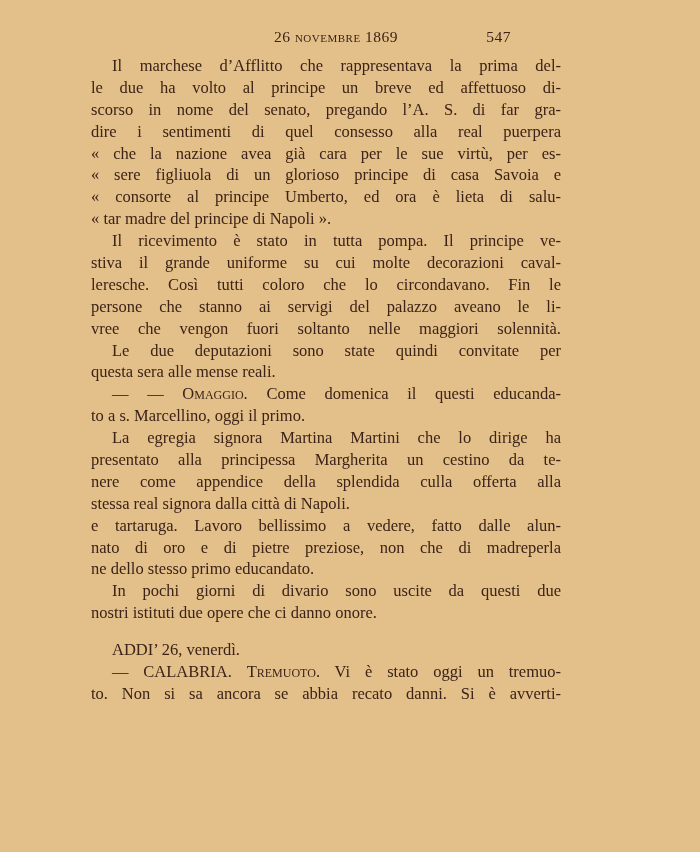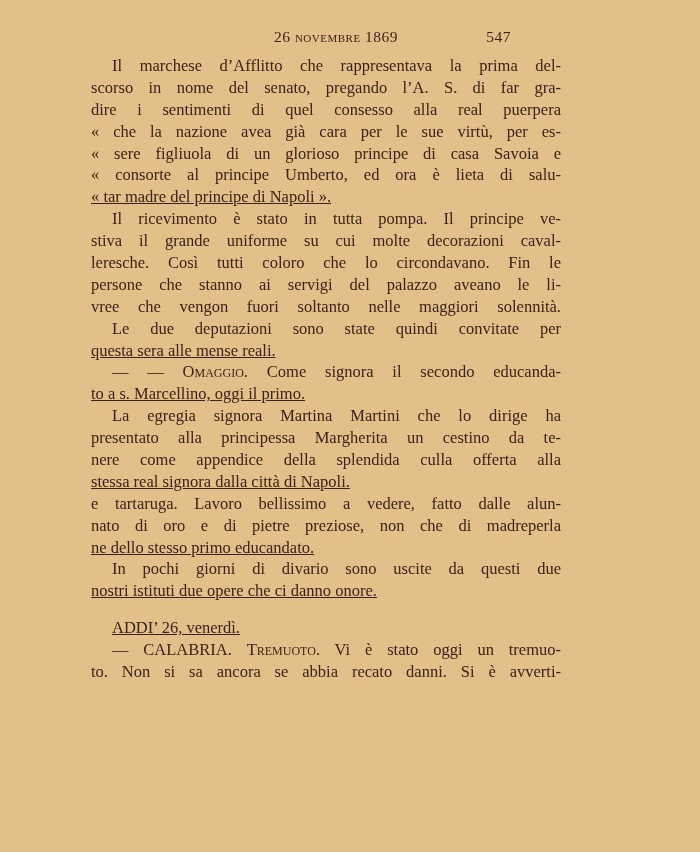--- a/index.html
+++ b/index.html
@@ -50,21 +50,20 @@
     height: 21.9px;
     line-height: 21.9px;
     text-align: justify;
     text-align-last: justify;
     overflow: hidden;
     white-space: normal;
   }
   .line.left {
     text-align: left;
     text-align-last: left;
-    text-decoration: underline;
   }
   .line.indent {
     padding-left: 21px;
   }
   .line.gap {
     margin-top: 15px;
   }
   .sc {
     font-variant: small-caps;
   }
@@ -72,34 +71,35 @@
 </head>
 <body>
 
 <div class="page">
   <div class="header">
     <div class="header-date"><span>26 </span><span class="sc">novembre</span><span> 1869</span></div>
     <div class="page-number">547</div>
   </div>
   <div class="text-block">
       <div class="line indent"><span>Il marchese d’Afflitto che rappresentava la prima del-</span></div>
+      <div class="line"><span>le due ha volto al principe un breve ed affettuoso di-</span></div>
       <div class="line"><span>scorso in nome del senato, pregando l’A. S. di far gra-</span></div>
       <div class="line"><span>dire i sentimenti di quel consesso alla real puerpera</span></div>
       <div class="line"><span>« che la nazione avea già cara per le sue virtù, per es-</span></div>
       <div class="line"><span>« sere figliuola di un glorioso principe di casa Savoia e</span></div>
       <div class="line"><span>« consorte al principe Umberto, ed ora è lieta di salu-</span></div>
       <div class="line left"><span>« tar madre del principe di Napoli ».</span></div>
       <div class="line indent"><span>Il ricevimento è stato in tutta pompa. Il principe ve-</span></div>
       <div class="line"><span>stiva il grande uniforme su cui molte decorazioni caval-</span></div>
       <div class="line"><span>leresche. Così tutti coloro che lo circondavano. Fin le</span></div>
       <div class="line"><span>persone che stanno ai servigi del palazzo aveano le li-</span></div>
       <div class="line"><span>vree che vengon fuori soltanto nelle maggiori solennità.</span></div>
       <div class="line indent"><span>Le due deputazioni sono state quindi convitate per</span></div>
       <div class="line left"><span>questa sera alle mense reali.</span></div>
-      <div class="line indent"><span>— — </span><span class="sc">Omaggio.</span><span> Come signora il secondo educanda-</span></div>
+      <div class="line indent"><span>— — </span><span class="sc">Omaggio.</span><span> Come domenica il questi educanda-</span></div>
       <div class="line left"><span>to a s. Marcellino, oggi il primo.</span></div>
       <div class="line indent"><span>La egregia signora Martina Martini che lo dirige ha</span></div>
       <div class="line"><span>presentato alla principessa Margherita un cestino da te-</span></div>
       <div class="line"><span>nere come appendice della splendida culla offerta alla</span></div>
       <div class="line left"><span>stessa real signora dalla città di Napoli.</span></div>
       <div class="line"><span>e tartaruga. Lavoro bellissimo a vedere, fatto dalle alun-</span></div>
       <div class="line"><span>nato di oro e di pietre preziose, non che di madreperla</span></div>
       <div class="line left"><span>ne dello stesso primo educandato.</span></div>
       <div class="line indent"><span>In pochi giorni di divario sono uscite da questi due</span></div>
       <div class="line left"><span>nostri istituti due opere che ci danno onore.</span></div>

